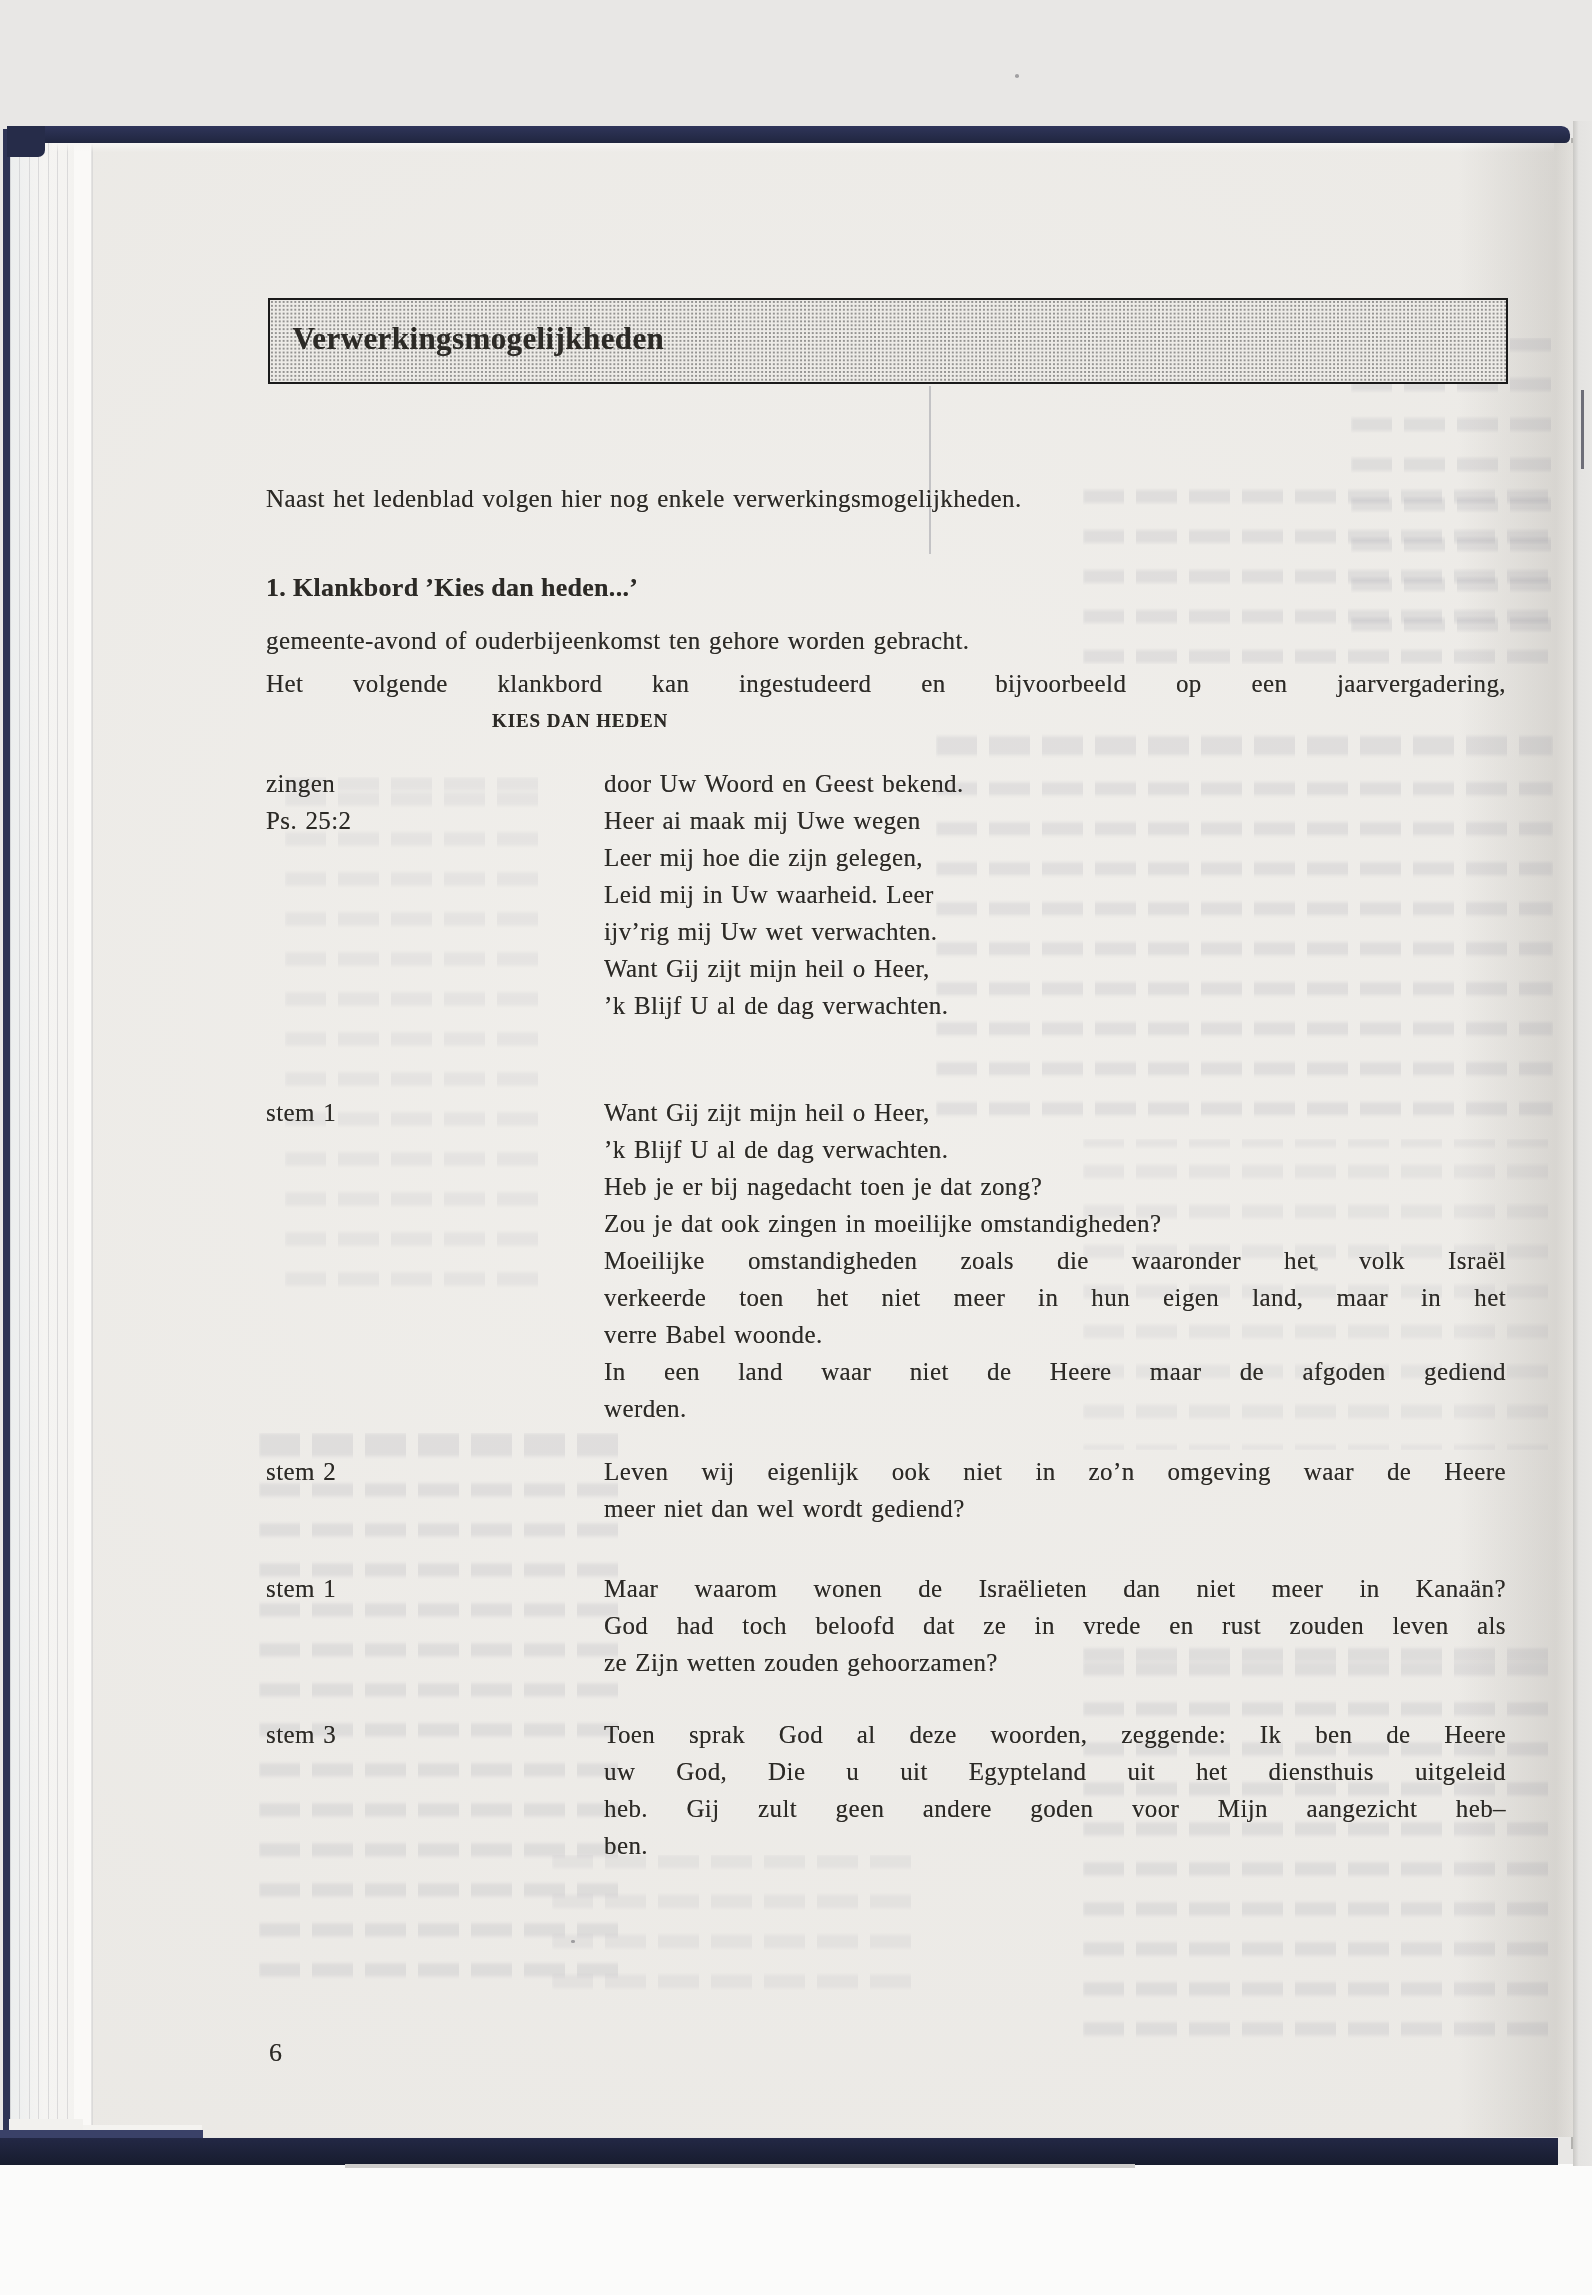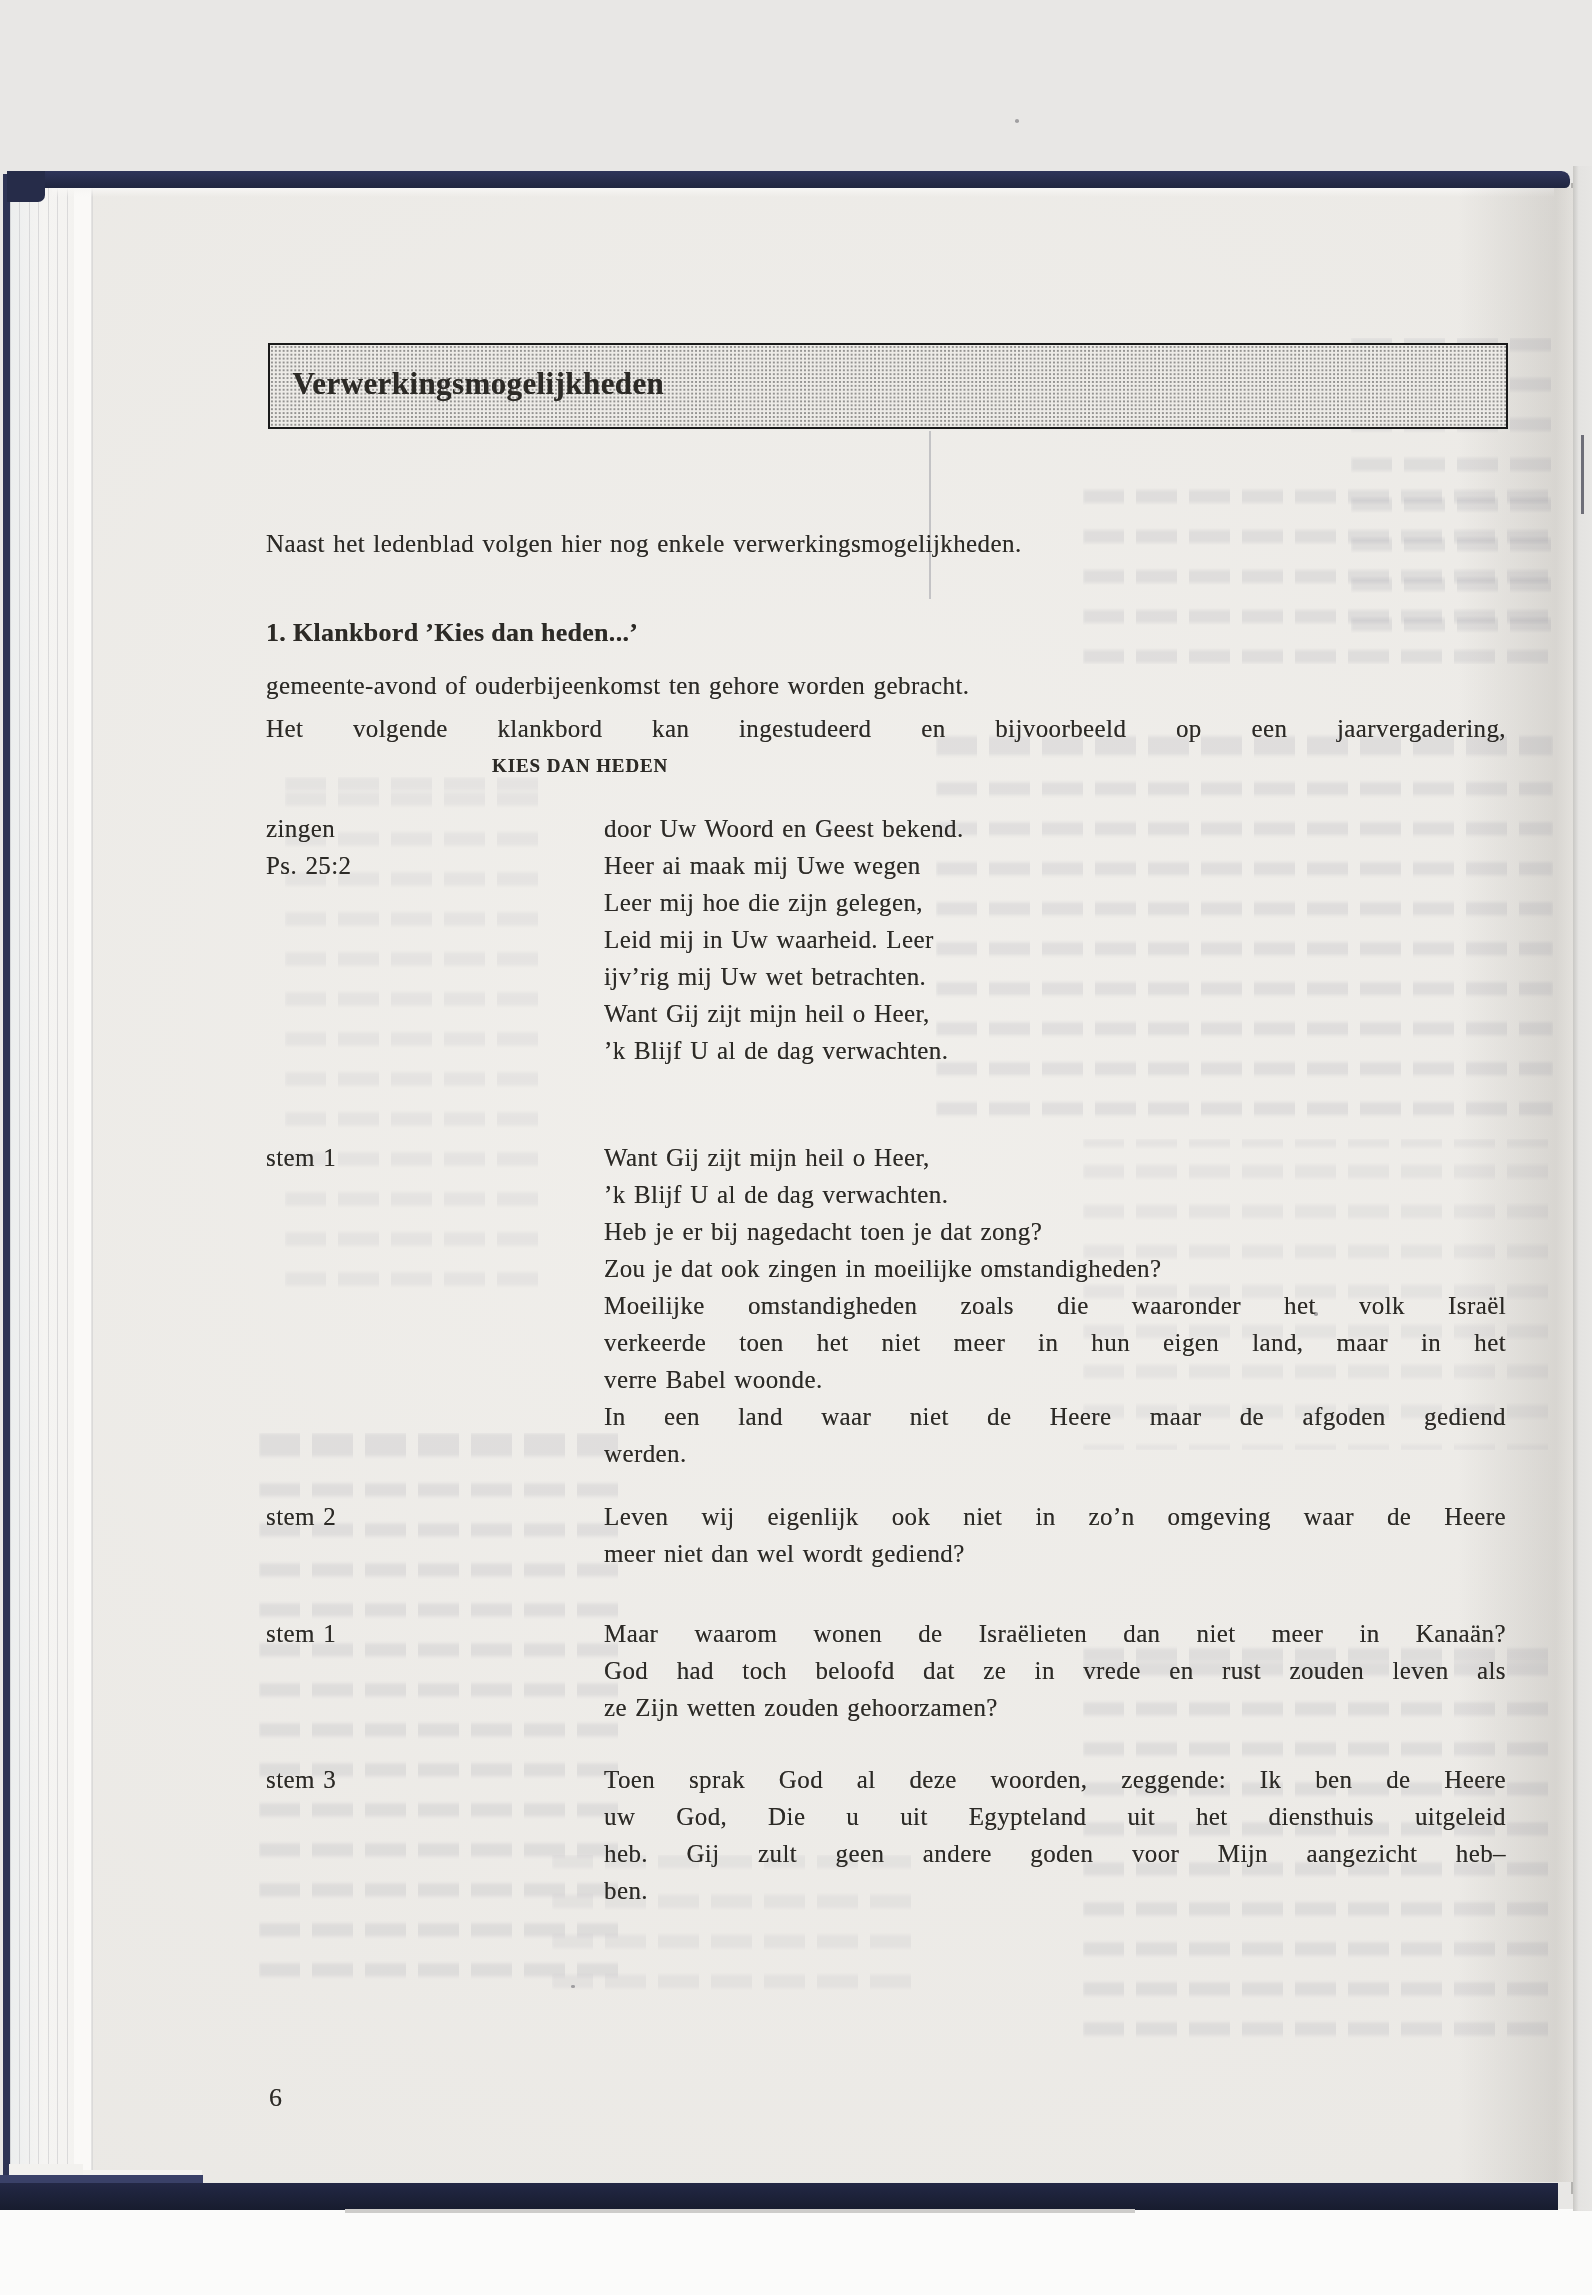--- a/index.html
+++ b/index.html
@@ -1,18 +1,18 @@
 <!DOCTYPE html>
 <html style="--ink: #2c2a26; --paper: #efede9; --border: #1a1a1a; --bg: #e8e7e5;font-size:14px"><head>
 <meta charset="utf-8">
 <style>
   html,body{margin:0;padding:0;background:#e8e7e5;}
   .stage{position:relative;width:1592px;height:2295px;overflow:hidden;background:var(--bg,#e8e7e5);
          font-family:"Liberation Serif","DejaVu Serif",serif;color:var(--ink,#2c2a26);}
-  .abs{position:absolute;margin-top:45px;}
+  .abs{position:absolute;}
 
   
   .bg-bottom{left:0;top:2164px;width:1592px;height:131px;background:#fbfbfa;}
   .bg-right{left:1573px;top:121px;width:19px;height:2045px;background:linear-gradient(90deg,#c9c8c5,#e4e3e1 30%,#e7e6e4);}
   .right-edge-line{left:1571px;top:138px;width:1.7px;height:2011px;background:#b3b2af;}
   .right-dash{left:1581px;top:390px;width:2.6px;height:79px;background:#6e6e78;filter:blur(0.5px);}
   .cover-left{left:2.6px;top:129px;width:7px;height:2030px;background:#2e3455;}
   .cover-top{left:22.4px;top:126px;width:1548px;height:17.3px;background:linear-gradient(180deg,#2f355a,#20263f);border-radius:0 8.6px 5.2px 0;}
   .cover-top-left{left:7px;top:126px;width:38px;height:31px;background:#262c49;border-radius:0 0 7px 0;}
   .page-stack{left:9.5px;top:142px;width:86px;height:1993px;background:
@@ -113,21 +113,21 @@
       <div class="srow">
         <div class="slabel">
           <div class="tline txt">zingen</div>
           <div class="tline txt">Ps. 25:2</div>
         </div>
         <div class="stext">
           <div class="tline txt">door Uw Woord en Geest bekend.</div>
           <div class="tline txt">Heer ai maak mij Uwe wegen</div>
           <div class="tline txt">Leer mij hoe die zijn gelegen,</div>
           <div class="tline txt">Leid mij in Uw waarheid. Leer</div>
-          <div class="tline txt">ijv’rig mij Uw wet betrachten.</div>
+          <div class="tline txt">ijv’rig mij Uw wet verwachten.</div>
           <div class="tline txt">Want Gij zijt mijn heil o Heer,</div>
           <div class="tline txt">’k Blijf U al de dag verwachten.</div>
         </div>
       </div>
       <div class="srow">
         <div class="slabel">
           <div class="tline txt">stem 1</div>
         </div>
         <div class="stext">
           <div class="tline txt">Want Gij zijt mijn heil o Heer,</div>

